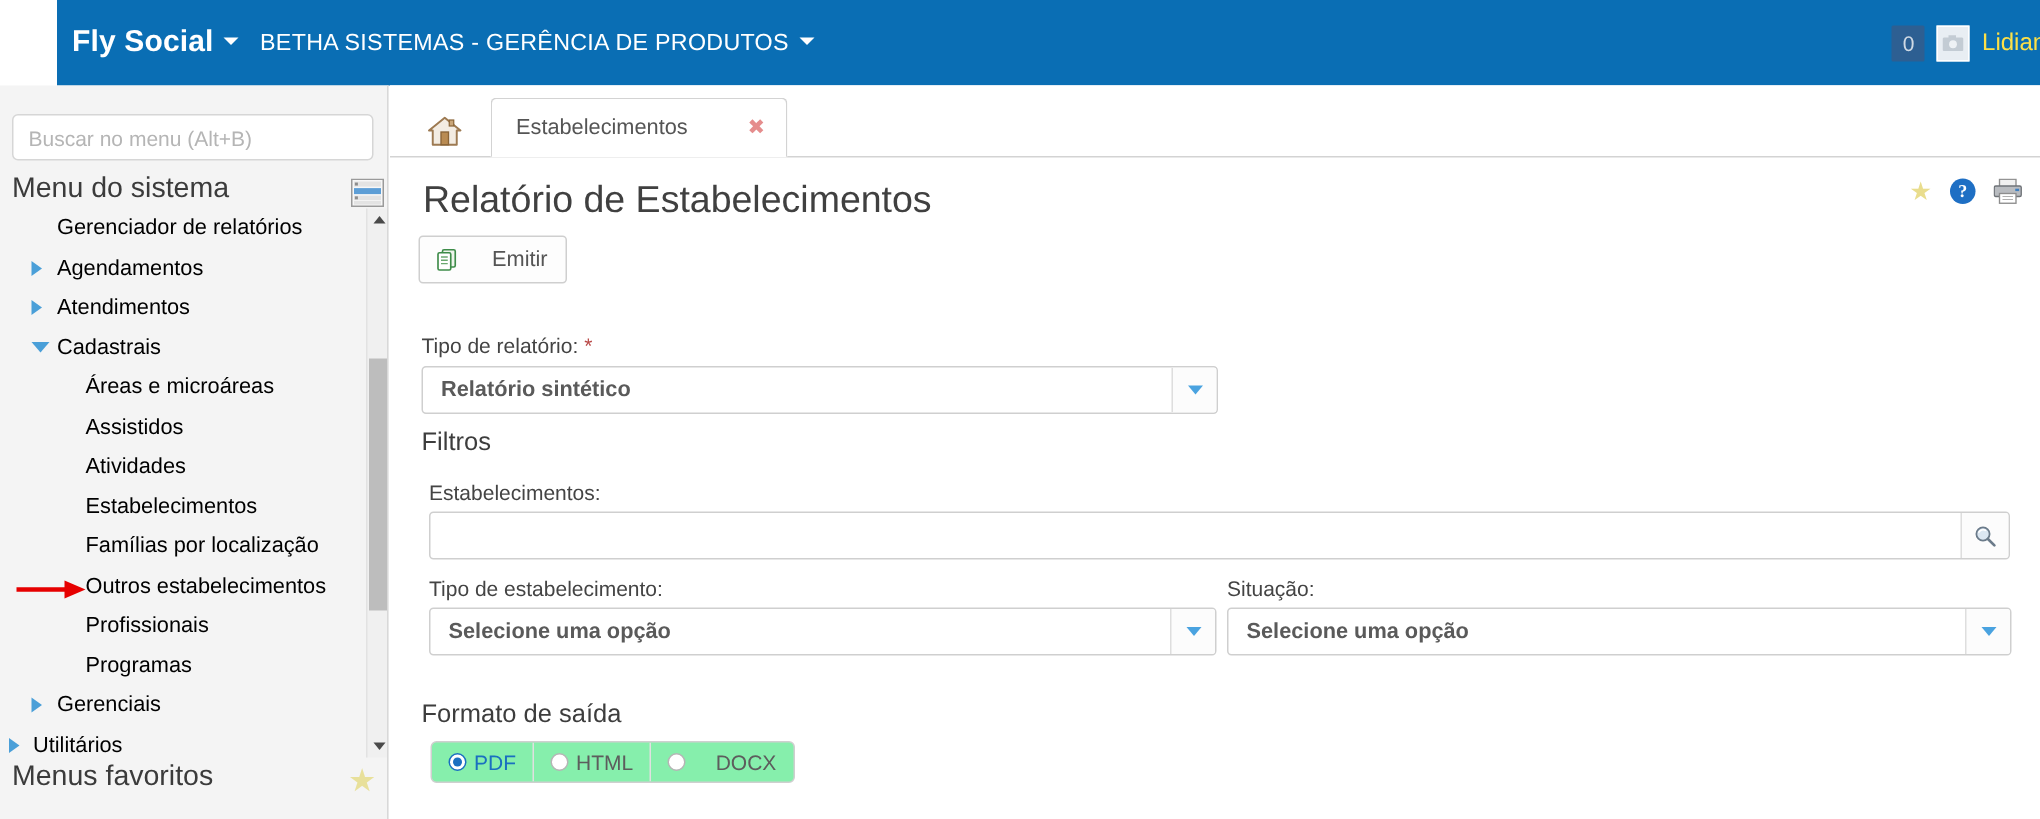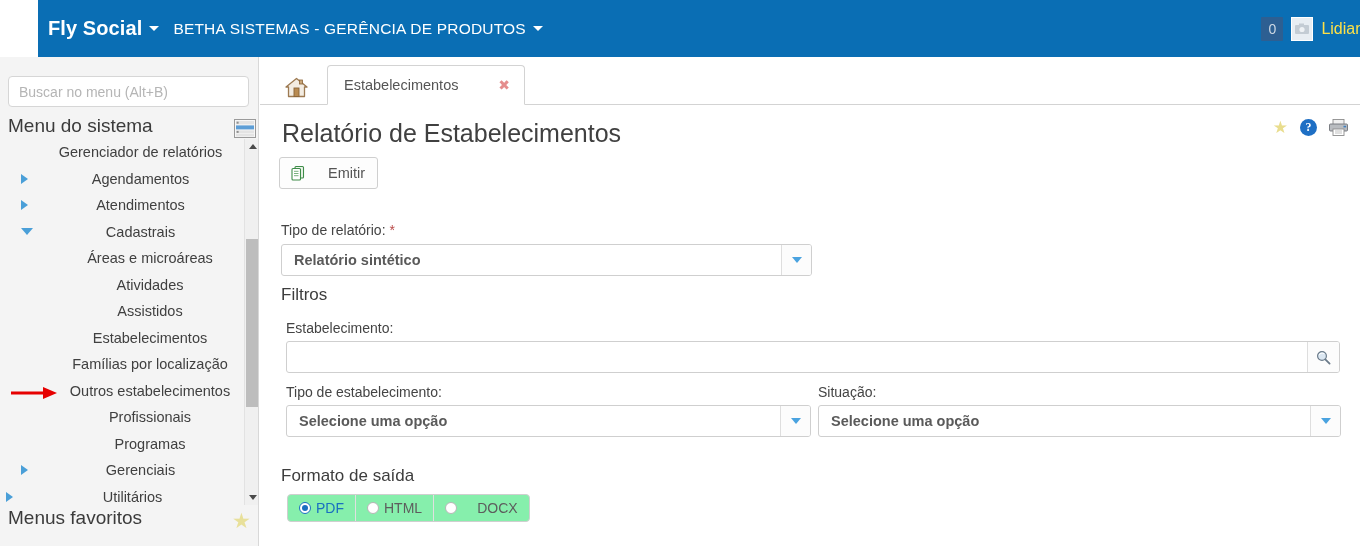--- a/index.html
+++ b/index.html
@@ -120,24 +120,23 @@
     position: absolute;
     left: 0; top: 82px;
     width: 243px; height: 366px;
     overflow: hidden;
   }
   .tree-item {
     position: relative;
     height: 26.5px;
     display: flex; align-items: center;
     font-size: 14.5px;
-    color: #404040;
+    color: #000000;
     white-space: nowrap;
     cursor: default;
-    justify-content: center;
   }
   .tree-item .lbl { line-height: 1; }
   .arrow-right {
     position: absolute;
     width: 0; height: 0;
     border-top: 5px solid transparent;
     border-bottom: 5px solid transparent;
     border-left: 7px solid #4a9fd8;
   }
   .arrow-down {
@@ -452,24 +451,24 @@
         <span class="lbl">Atendimentos</span>
       </div>
       <div class="tree-item lvl1">
         <span class="arrow-down"></span>
         <span class="lbl">Cadastrais</span>
       </div>
       <div class="tree-item lvl2">
         <span class="lbl">Áreas e microáreas</span>
       </div>
       <div class="tree-item lvl2">
+        <span class="lbl">Assistidos</span>
+      </div>
+      <div class="tree-item lvl2">
         <span class="lbl">Atividades</span>
-      </div>
-      <div class="tree-item lvl2">
-        <span class="lbl">Assistidos</span>
       </div>
       <div class="tree-item lvl2">
         <span class="lbl">Estabelecimentos</span>
       </div>
       <div class="tree-item lvl2">
         <span class="lbl">Famílias por localização</span>
       </div>
       <div class="tree-item lvl2">
         <span class="lbl">Outros estabelecimentos</span>
       </div>
@@ -556,21 +555,21 @@
   </div>
   <div class="select-box" style="left:21px; top:187px; width:531px;">
     <div class="sv">Relatório sintético</div>
     <div class="sbtn">
         <span class="caret-blue"></span>
       </div>
   </div>
 
   <div class="group-heading" style="left:21px; top:228px;">Filtros</div>
 
-  <div class="form-label" style="left:26px; top:263px;">Estabelecimento:</div>
+  <div class="form-label" style="left:26px; top:263px;">Estabelecimentos:</div>
   <div class="text-field" style="left:26px; top:284px; width:1054px;">
     <input type="text" placeholder="" style="">
     <div class="search-btn">
       <svg width="15" height="15" viewBox="0 0 15 15">
         <circle cx="6" cy="6" r="4.4" fill="#dbe7f2" stroke="#6b7b8a" stroke-width="1.2"></circle>
         <path d="M3 5.2 a3.3 3.3 0 0 1 5 -1.4" stroke="#ffffff" stroke-width="1" fill="none"></path>
         <line x1="9.3" y1="9.3" x2="13.6" y2="13.6" stroke="#6b7b8a" stroke-width="1.8" stroke-linecap="round"></line>
       </svg>
     </div>
   </div>

